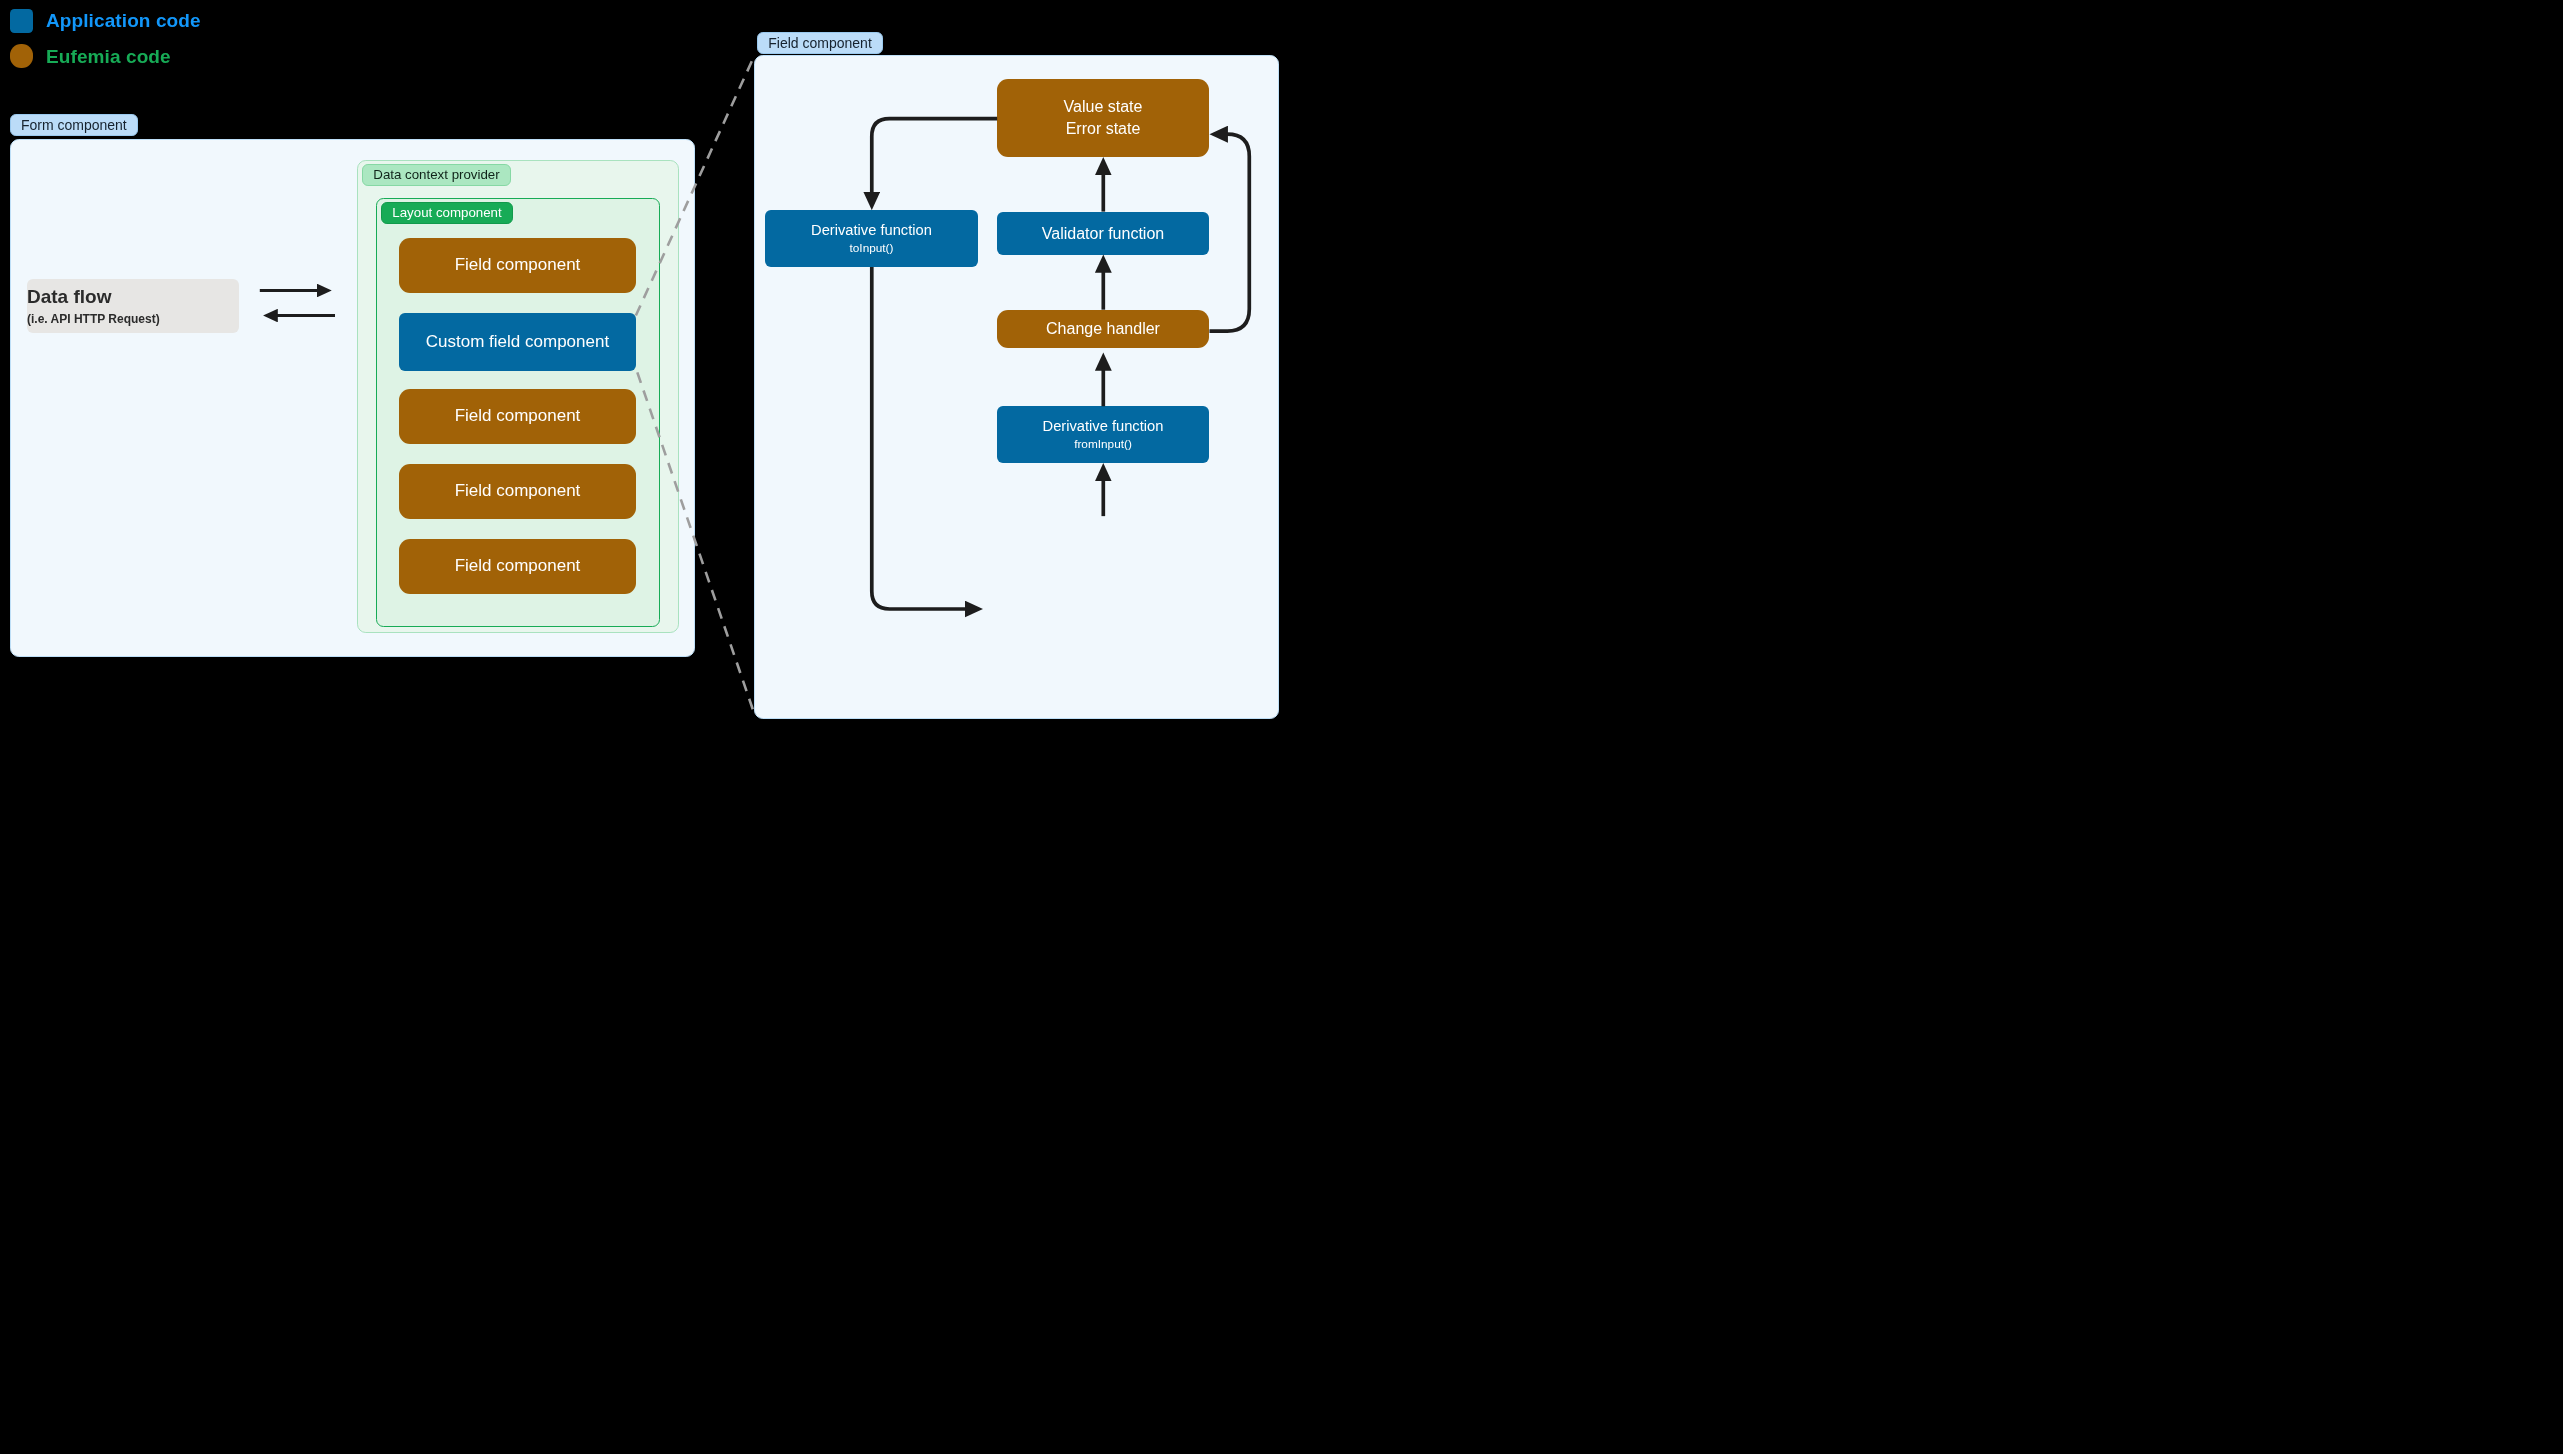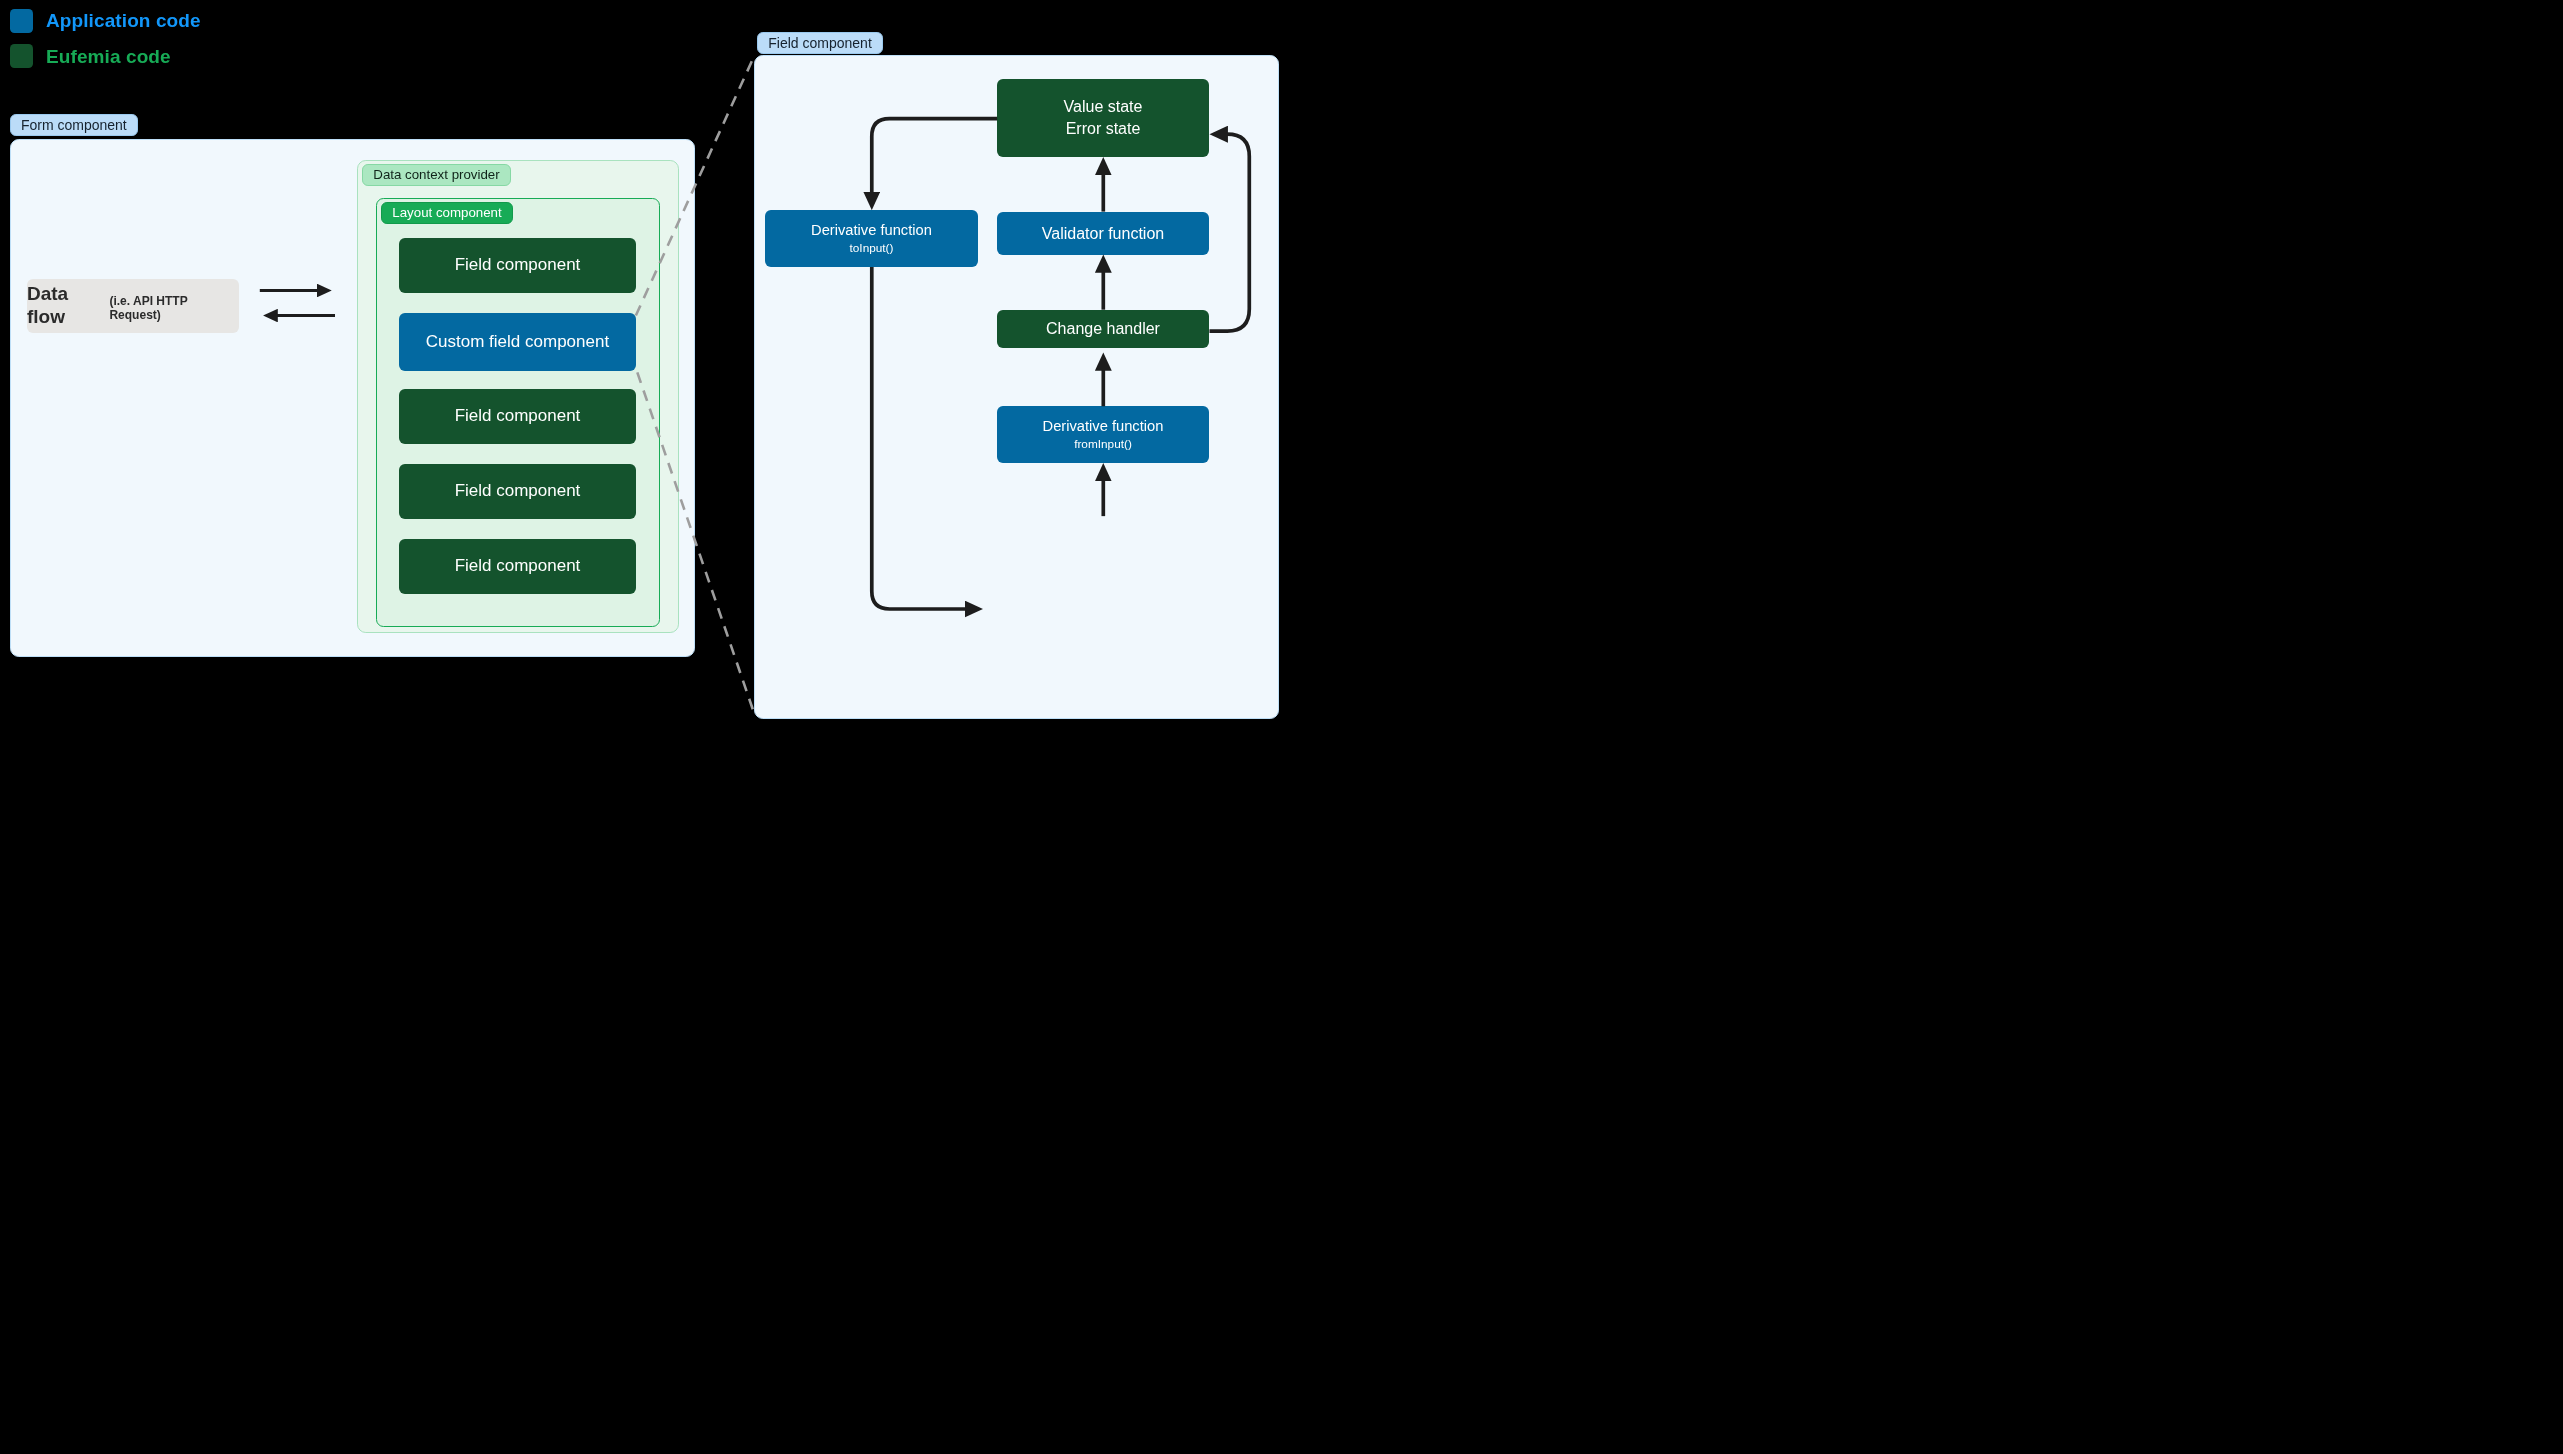--- a/index.html
+++ b/index.html
@@ -21,28 +21,28 @@
   .pill-green{background:#17AB56;border:1.1px solid #119A4B;color:#fff;}
 
   
   .panel{background:#F1F8FD;border:1.5px solid #BEDFF7;border-radius:8.8px;}
   .ctx-panel{background:#E8F6ED;border:1.5px solid #A9E2BF;border-radius:8.8px;}
   .green-panel{background:#DEF3E5;border:1.8px solid #17AB56;border-radius:7.4px;}
 
   
   .node{display:flex;flex-direction:column;align-items:center;justify-content:center;
         border-radius:5.9px;color:#fff;text-align:center;}
-  .node-green{background:#14532d;}
+  .node-green{background:#a16207;border-radius:11px;}
   .node-blue{background:#0369a1;}
   .node-title{font-size:16px;font-weight:500;line-height:1.35;}
   .node-sub{font-size:11.8px;font-weight:500;line-height:1.3;}
 
   
-  .gray-box{background:#E7E6E4;border-radius:5.9px;display:flex;flex-direction:row;
-            align-items:center;justify-content:center;color:#2B2B2B;}
+  .gray-box{background:#E7E6E4;border-radius:5.9px;display:flex;flex-direction:column;
+            justify-content:center;color:#2B2B2B;}
   .df-title{font-size:19px;font-weight:700;line-height:1.2;}
   .df-sub{font-size:12px;font-weight:700;margin-top:3px;}
 
   
   .fb-heading{font-size:17.7px;font-weight:700;color:#15202B;white-space:nowrap;}
   .fb-list{margin:0;padding:0 0 0 16px;color:#1B2630;}
   .fb-list li{font-size:11.8px;line-height:1.45;}
 </style>
 </head>
 <body>

